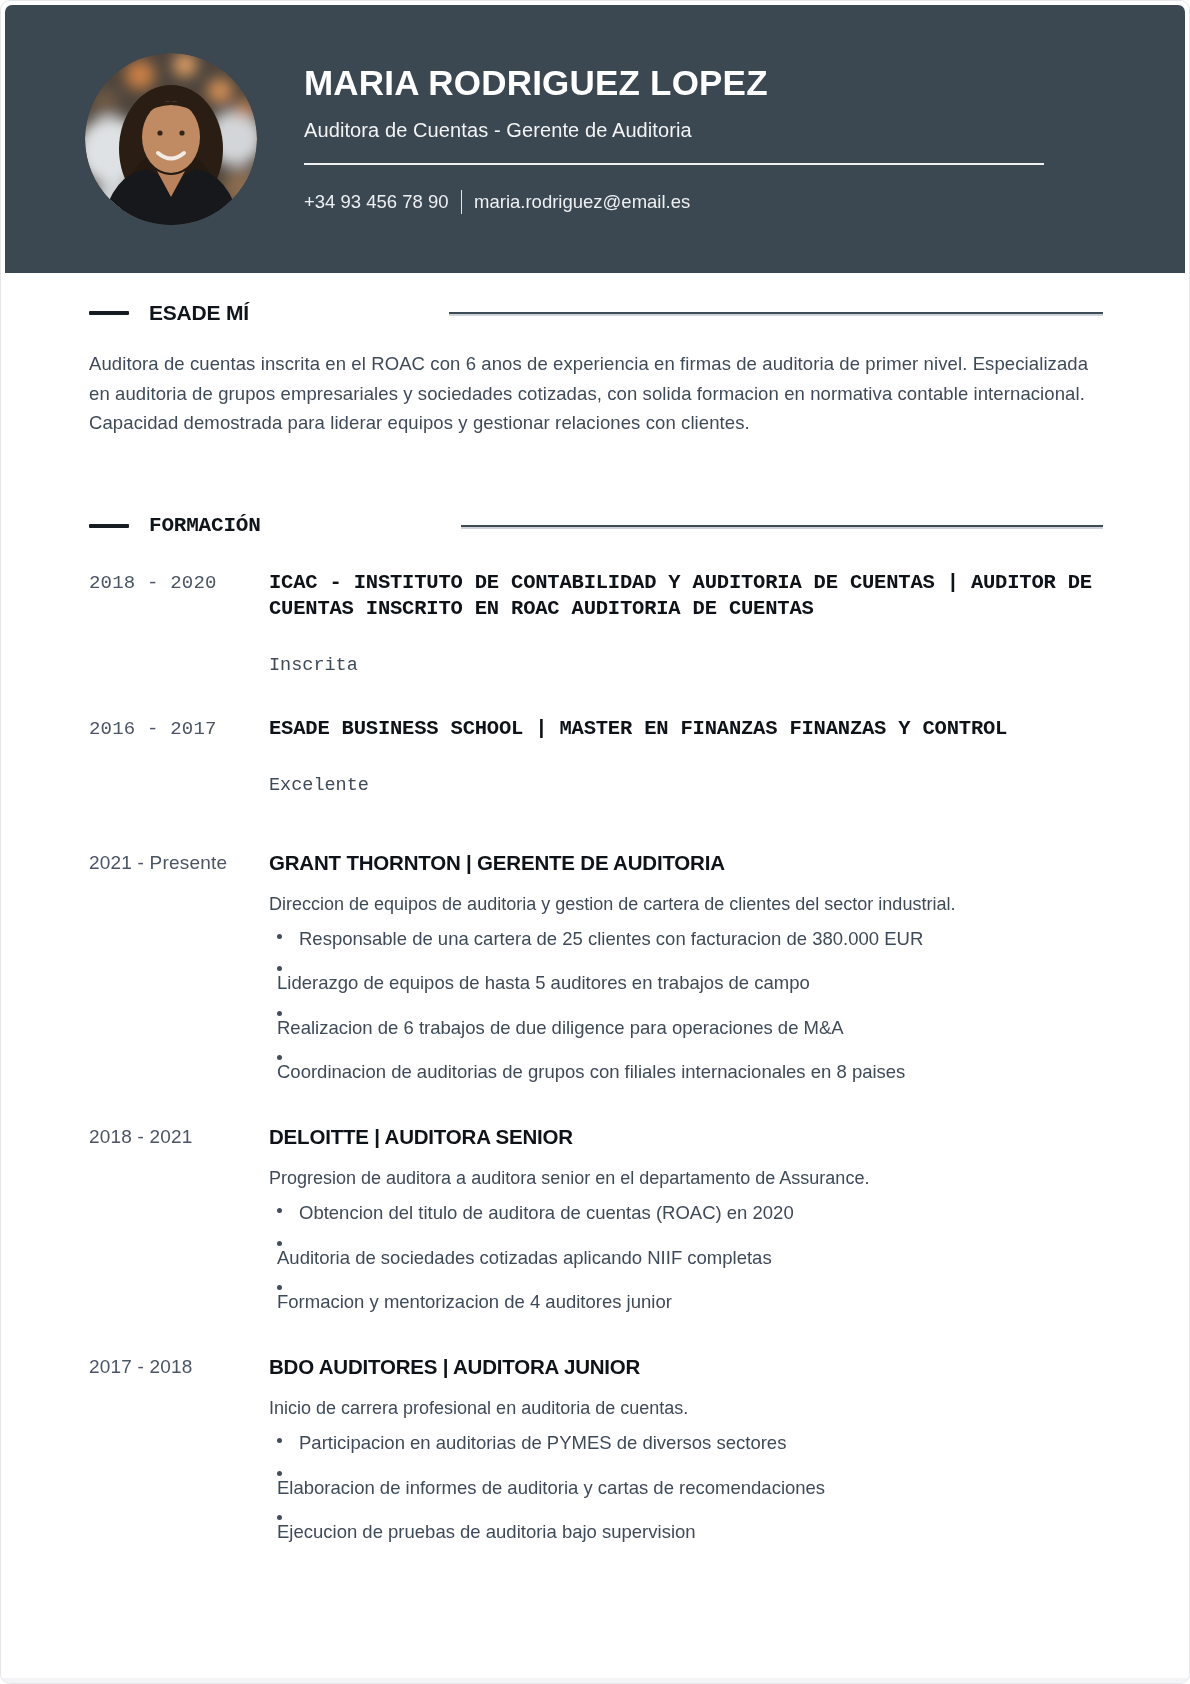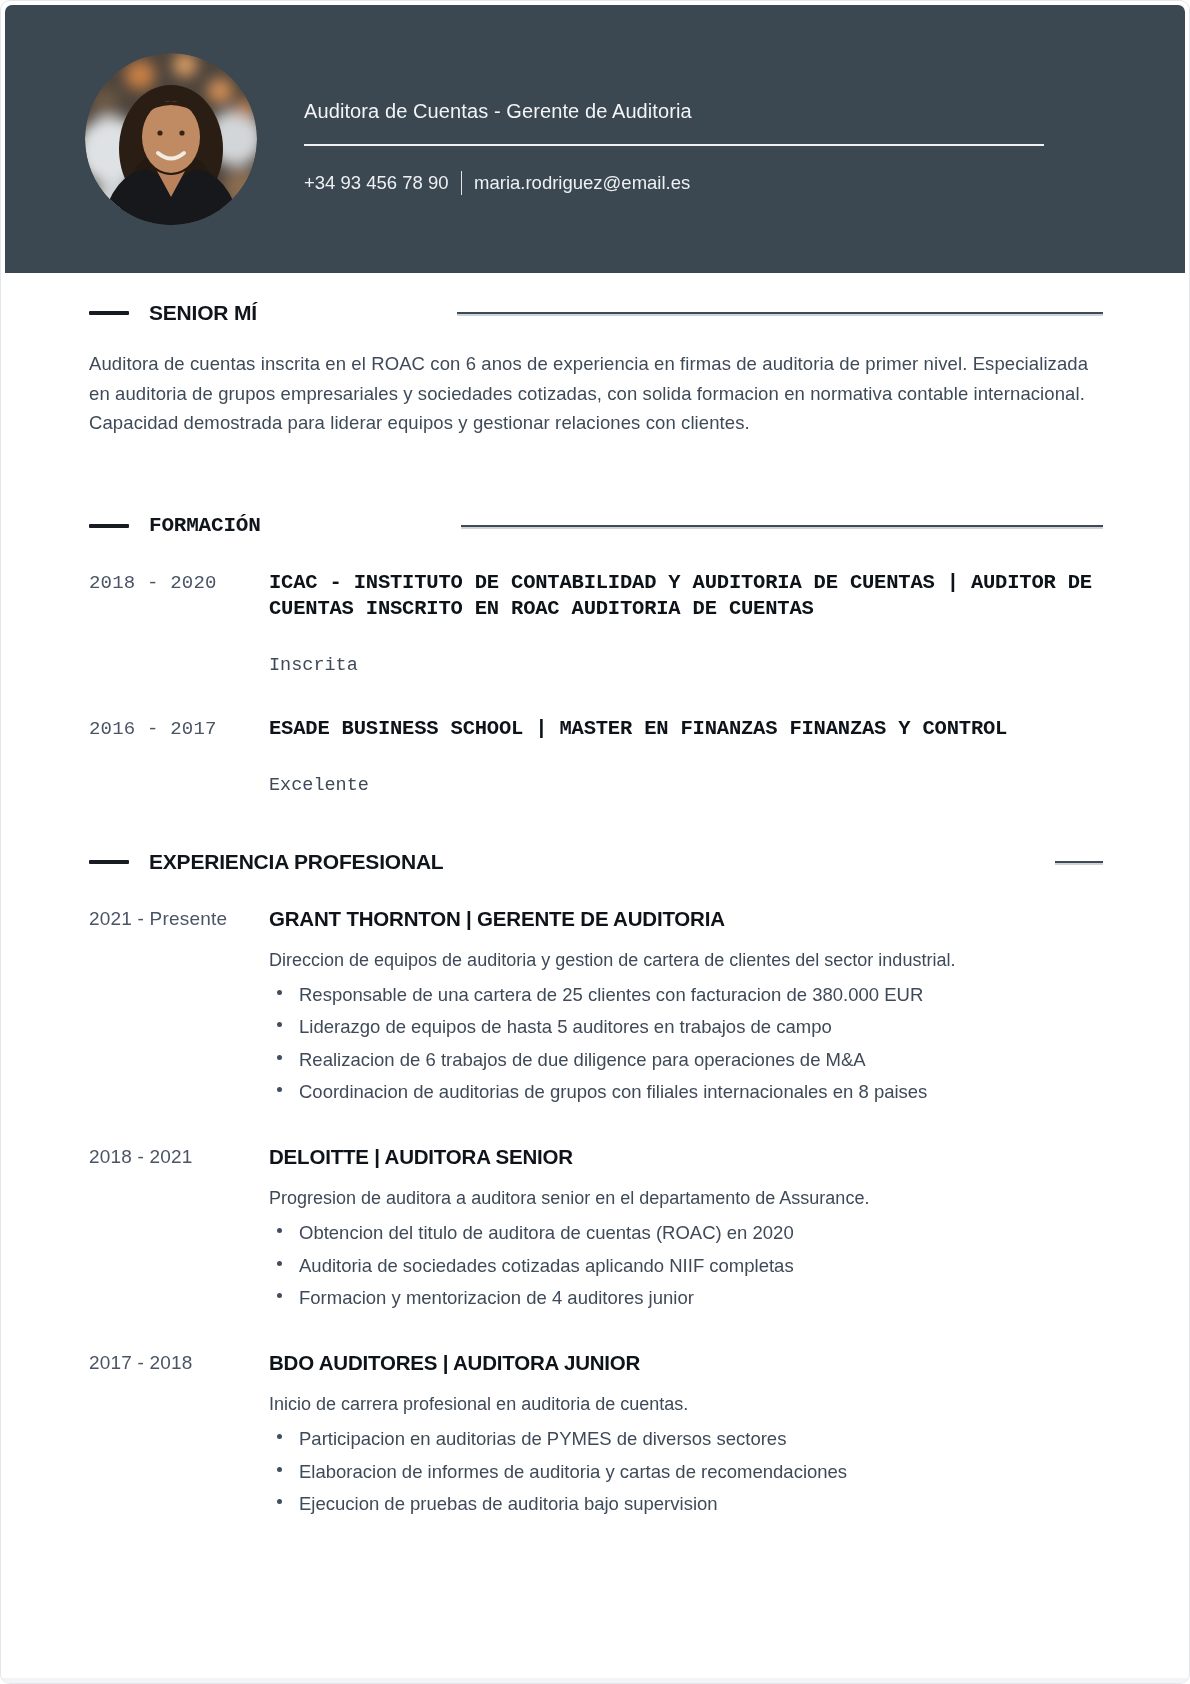--- a/index.html
+++ b/index.html
@@ -140,21 +140,21 @@
   }
   .bullets { margin-top:11px; list-style:none; }
   .bullet {
     display:flex;
     align-items:flex-start;
     margin-left:8px;
     font-size:18.5px;
     line-height:24px;
     color:#3f4a58;
   }
-  .bullet + .bullet { margin-top:8.5px; }
+  .bullet + .bullet { margin-top:8.5px;flex-direction:column; }
   .bullet-dot {
     flex:0 0 5px;
     width:5px; height:5px;
     border-radius:50%;
     background:#434d5b;
     margin:7px 17px 0 0;
   }
   .page-bottom-edge {
     position:absolute;
     left:0; right:0; bottom:0;
@@ -197,36 +197,37 @@
           <path d="M57 62 Q86 42 115 62 Q112 50 86 48 Q60 50 57 62 Z" fill="#2a1d13"></path>
           <circle cx="75" cy="80" r="2.6" fill="#332419"></circle>
           <circle cx="97" cy="80" r="2.6" fill="#332419"></circle>
           <path d="M73 100 q13 11 26 0" stroke="#f3ece4" stroke-width="4" fill="none" stroke-linecap="round"></path>
           <path d="M16 172 q12-52 46-56 l24 14 24-14 q34 4 46 56 Z" fill="#17181c"></path>
           <path d="M72 118 l14 26 14-26 q-14 8 -28 0 Z" fill="#b9825c"></path>
         </g>
       </svg>
     </div>
     <div class="header-text">
+      <div class="name">MARIA RODRIGUEZ LOPEZ</div>
       <div class="job-title">Auditora de Cuentas - Gerente de Auditoria</div>
       <div class="header-divider"></div>
       <div class="contact">
         <span>+34 93 456 78 90</span>
         <span class="contact-sep"></span>
         <span>maria.rodriguez@email.es</span>
       </div>
     </div>
   </div>
 
   <div class="main">
 
     <section class="section-about">
       <div class="section-heading">
         <span class="heading-dash"></span>
-        <span class="heading-label">SENIOR MÍ</span>
+        <span class="heading-label">ESADE MÍ</span>
         <span class="heading-rule"></span>
       </div>
       <p class="about-text">Auditora de cuentas inscrita en el ROAC con 6 anos de experiencia en firmas de auditoria de primer nivel. Especializada en auditoria de grupos empresariales y sociedades cotizadas, con solida formacion en normativa contable internacional. Capacidad demostrada para liderar equipos y gestionar relaciones con clientes.</p>
     </section>
 
     <section class="section-education">
       <div class="section-heading">
         <span class="heading-dash"></span>
         <span class="heading-label">FORMACIÓN</span>
         <span class="heading-rule"></span>
@@ -246,25 +247,20 @@
           <div class="entry-body">
             <div class="entry-title">ESADE BUSINESS SCHOOL | MASTER EN FINANZAS FINANZAS Y CONTROL</div>
             <div class="entry-note">Excelente</div>
           </div>
         </div>
 
       </div>
     </section>
 
     <section class="section-experience">
-      <div class="section-heading">
-        <span class="heading-dash"></span>
-        <span class="heading-label">EXPERIENCIA PROFESIONAL</span>
-        <span class="heading-rule short"></span>
-      </div>
       <div class="entries">
 
         <div class="entry">
           <div class="entry-dates">2021 - Presente</div>
           <div class="entry-body">
             <div class="entry-title">GRANT THORNTON | GERENTE DE AUDITORIA</div>
             <div class="entry-summary">Direccion de equipos de auditoria y gestion de cartera de clientes del sector industrial.</div>
             <ul class="bullets">
               <li class="bullet">
                   <span class="bullet-dot"></span>

